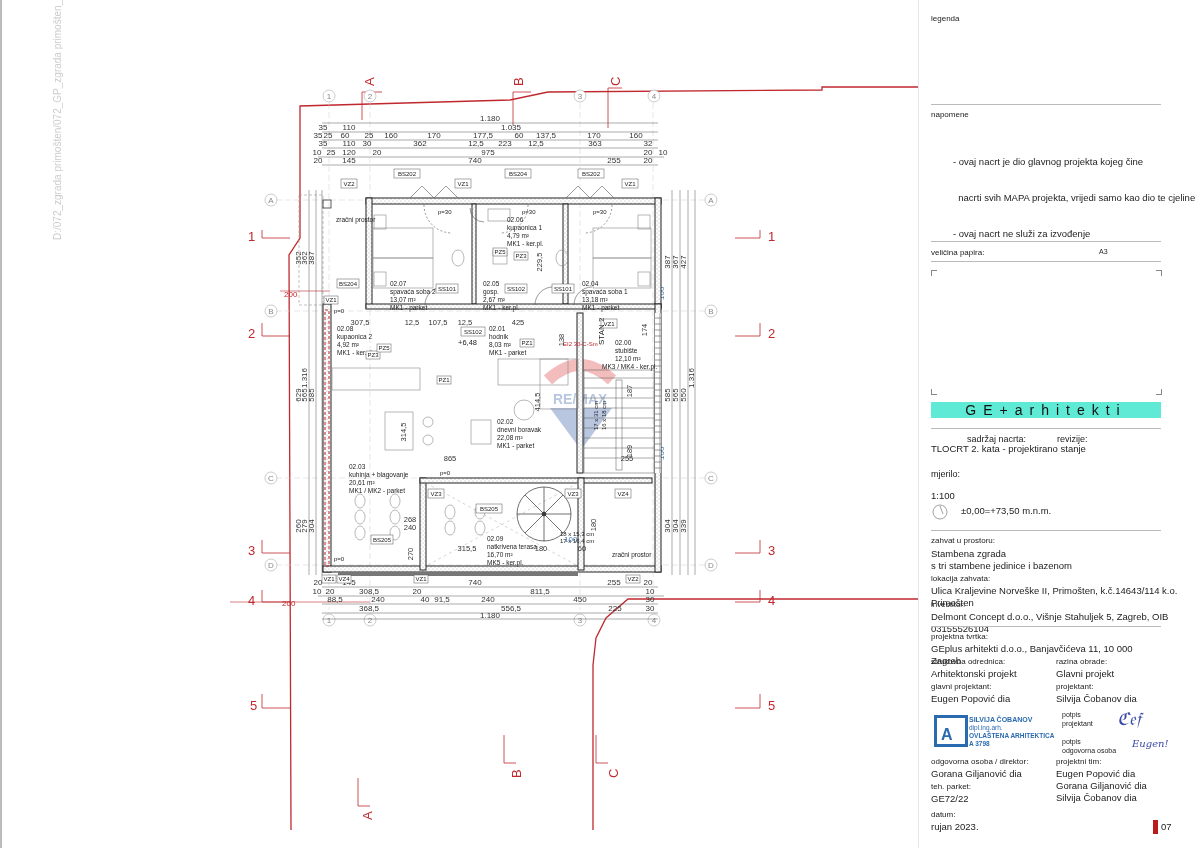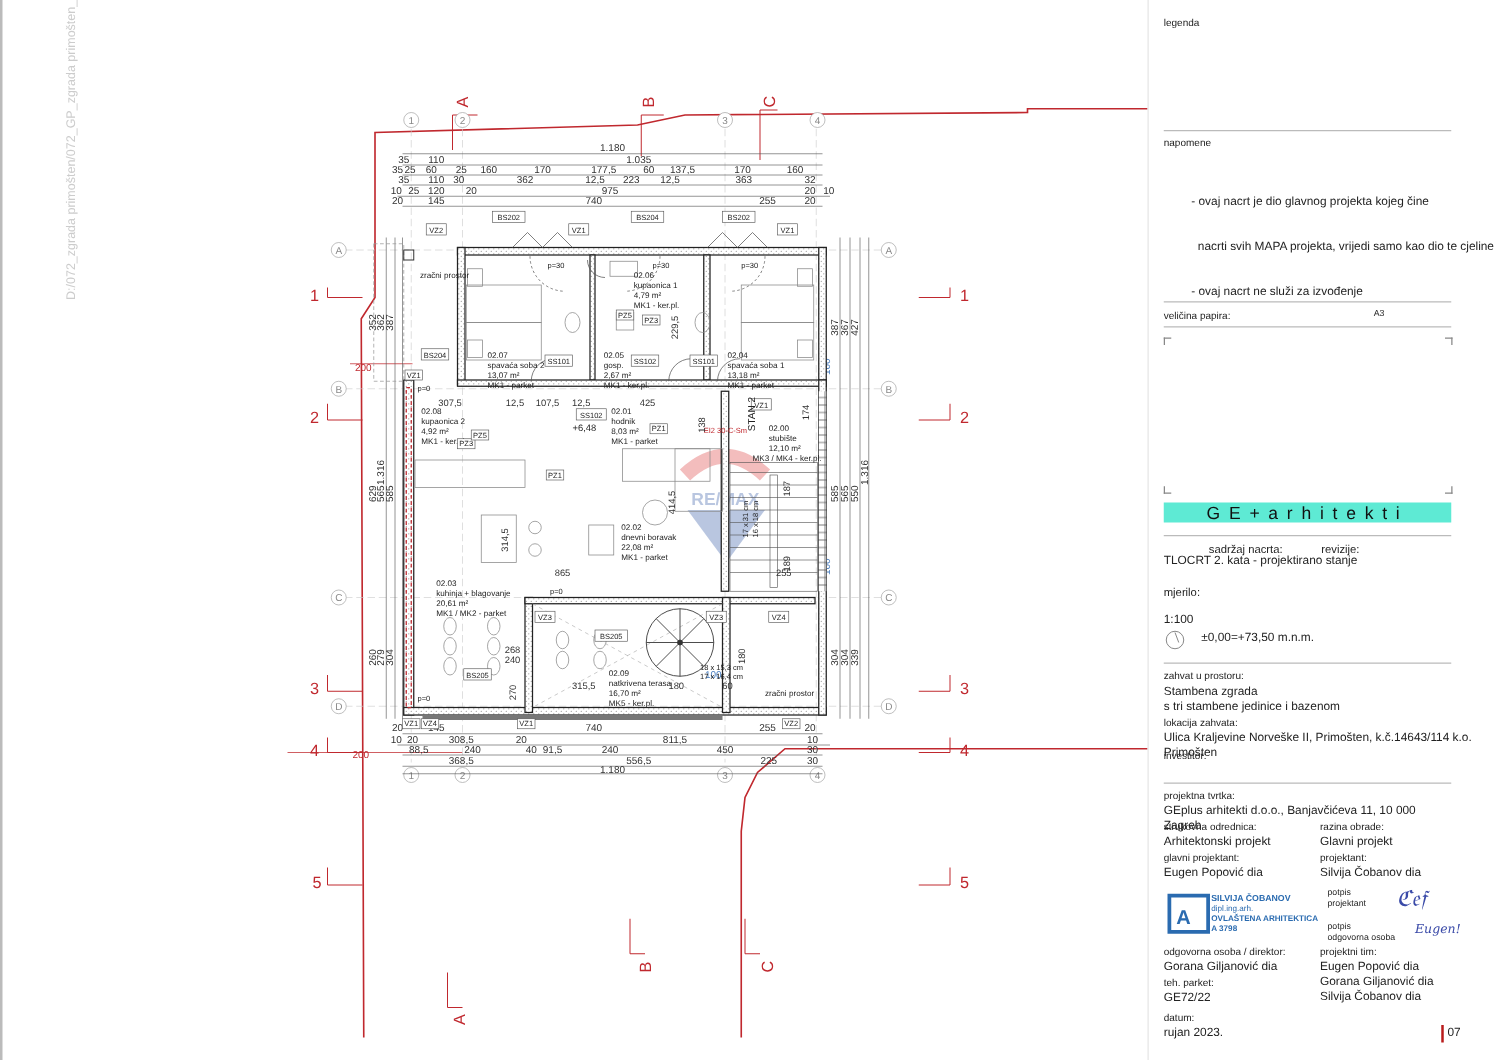--- a/index.html
+++ b/index.html
@@ -10,21 +10,21 @@
   .plan svg { position:absolute; left:0; top:0; }
   .t { font-family:"Liberation Sans", sans-serif; }
   .sidebar { position:absolute; left:918px; top:0; width:282px; height:848px; background:#fff; border-left:1px solid #e6e6e6; }
   .sb { position:absolute; left:12px; width:232px; }
   .lbl { font-size:8px; font-weight:normal; color:#222; }
   .val { font-size:9.5px; color:#222; line-height:12px; }
   .rule { position:absolute; left:12px; width:230px; height:1px; background:#bbb; }
   .brand { position:absolute; left:12px; top:402px; width:230px; height:16px; background:#5eead4; font-size:14px; letter-spacing:7px; text-align:center; line-height:16px; color:#111; }
   .corner { position:absolute; width:5px; height:5px; border-color:#888; border-style:solid; border-width:0; }
   .col2 { position:absolute; left:137px; }
-  .sheetno { position:absolute; left:234px; top:820px; font-size:9.5px; border-left:2px solid #b91c1c; padding-left:3px; height:14px; line-height:14px; }
+  .sheetno { position:absolute; left:234px; top:820px; font-size:9.5px; border-left:5px solid #b91c1c; padding-left:3px; height:14px; line-height:14px; }
   .stamp { position:absolute; left:12px; top:708px; width:115px; height:40px; }
   .stamp-box { position:absolute; left:3px; top:7px; width:28px; height:26px; border:3px solid #2a6bb0; }
   .stamp-a { position:absolute; left:10px; top:18px; font-size:16px; font-weight:bold; color:#2a6bb0; }
   .stamp-t { position:absolute; left:38px; font-size:6.5px; color:#2a6bb0; font-weight:bold; white-space:nowrap; }
   .sig { position:absolute; font-family:"DejaVu Serif", serif; font-style:italic; color:#3a4aa8; }
 </style>
 </head>
 <body>
 
 <div class="left-strip"></div>
@@ -533,20 +533,21 @@
   <div class="rule" style="top:530px;"></div>
 
   <div class="sb lbl" style="top:536px;">zahvat u prostoru:</div>
   <div class="sb val" style="top:548px;">
       <div>Stambena zgrada</div>
       <div>s tri stambene jedinice i bazenom</div>
     </div>
   <div class="sb lbl" style="top:574px;">lokacija zahvata:</div>
   <div class="sb val" style="top:585px; width:270px;">Ulica Kraljevine Norveške II, Primošten, k.č.14643/114 k.o. Primošten</div>
   <div class="sb lbl" style="top:600px;">investitor:</div>
+  <div class="sb val" style="top:611px; width:270px;">Delmont Concept d.o.o., Višnje Stahuljek 5, Zagreb, OIB 03155526104</div>
   <div class="rule" style="top:626px;"></div>
 
   <div class="sb lbl" style="top:632px;">projektna tvrtka:</div>
   <div class="sb val" style="top:643px;">GEplus arhitekti d.o.o., Banjavčićeva 11, 10 000 Zagreb</div>
   <div class="sb lbl" style="top:657px;">strukovna odrednica:</div>
   <div class="sb val" style="top:668px;">Arhitektonski projekt</div>
   <div class="sb lbl col2" style="top:657px;">razina obrade:</div>
   <div class="sb val col2" style="top:668px;">Glavni projekt</div>
   <div class="sb lbl" style="top:682px;">glavni projektant:</div>
   <div class="sb val" style="top:693px;">Eugen Popović dia</div>

